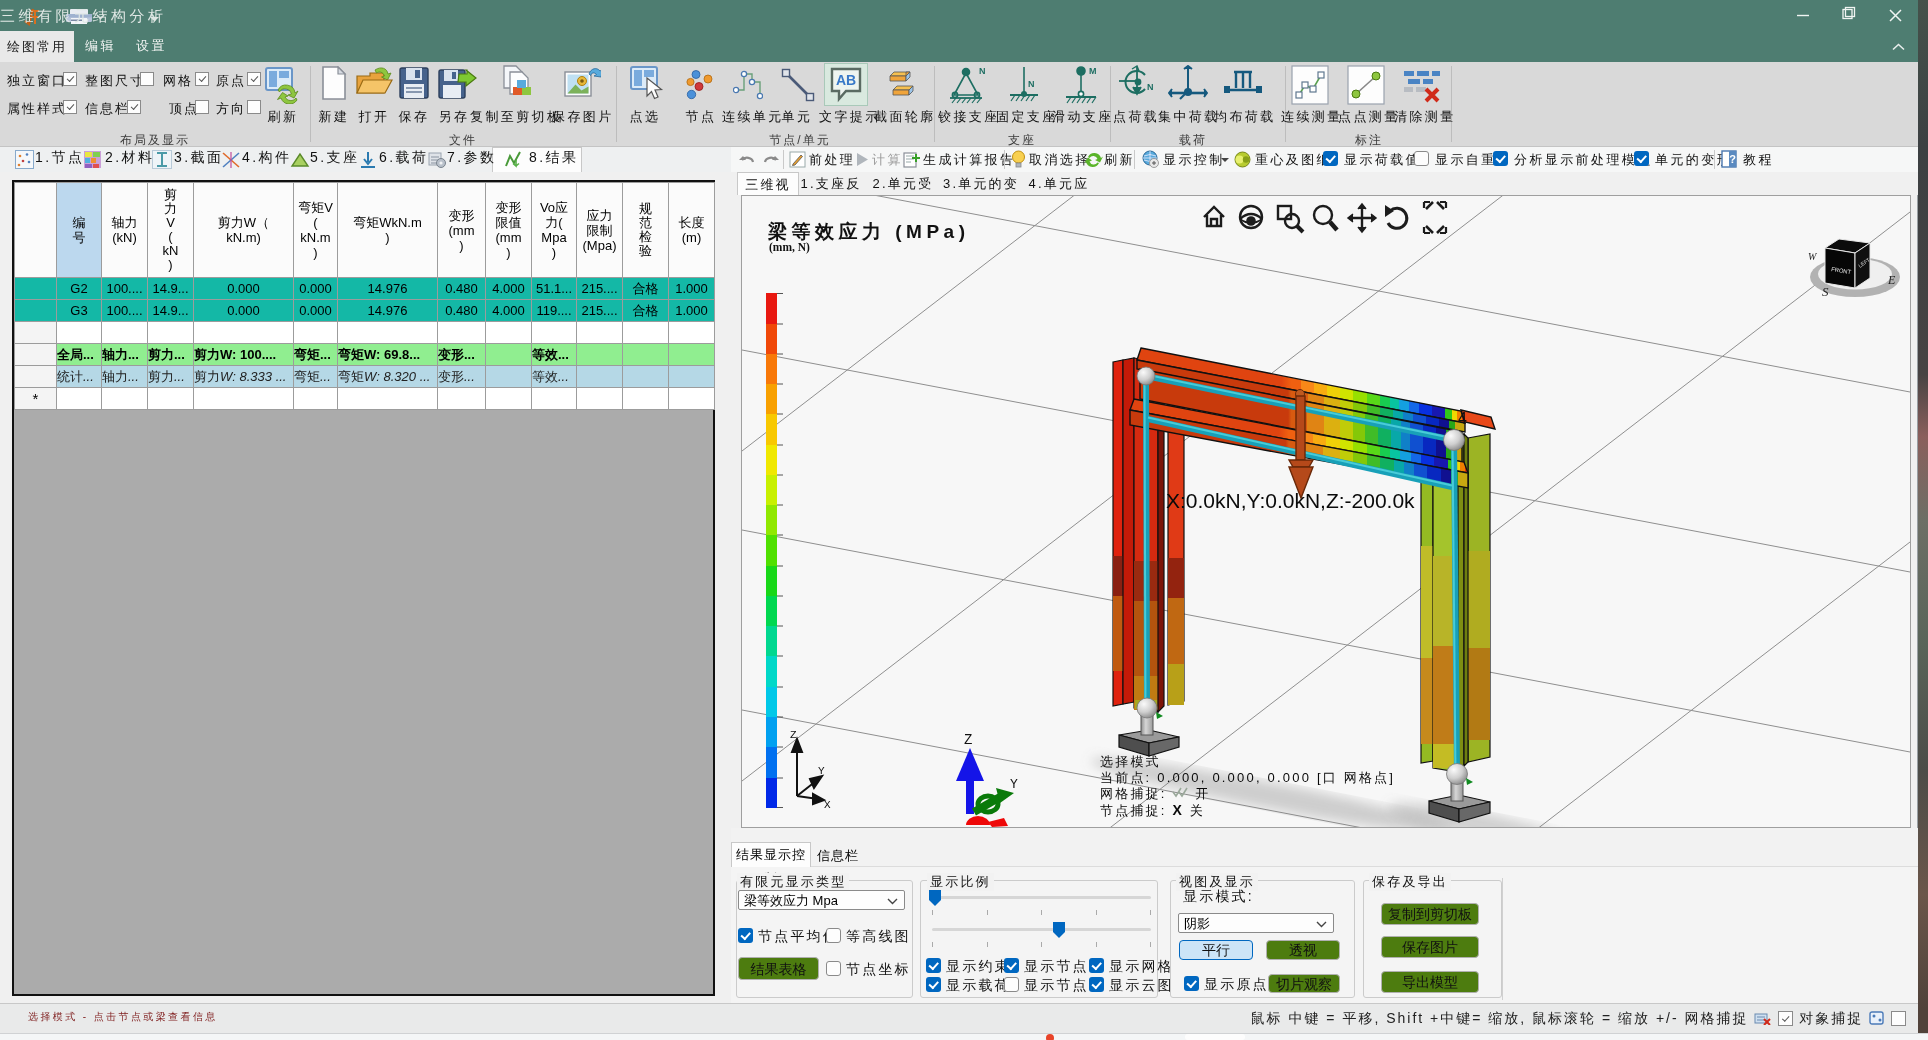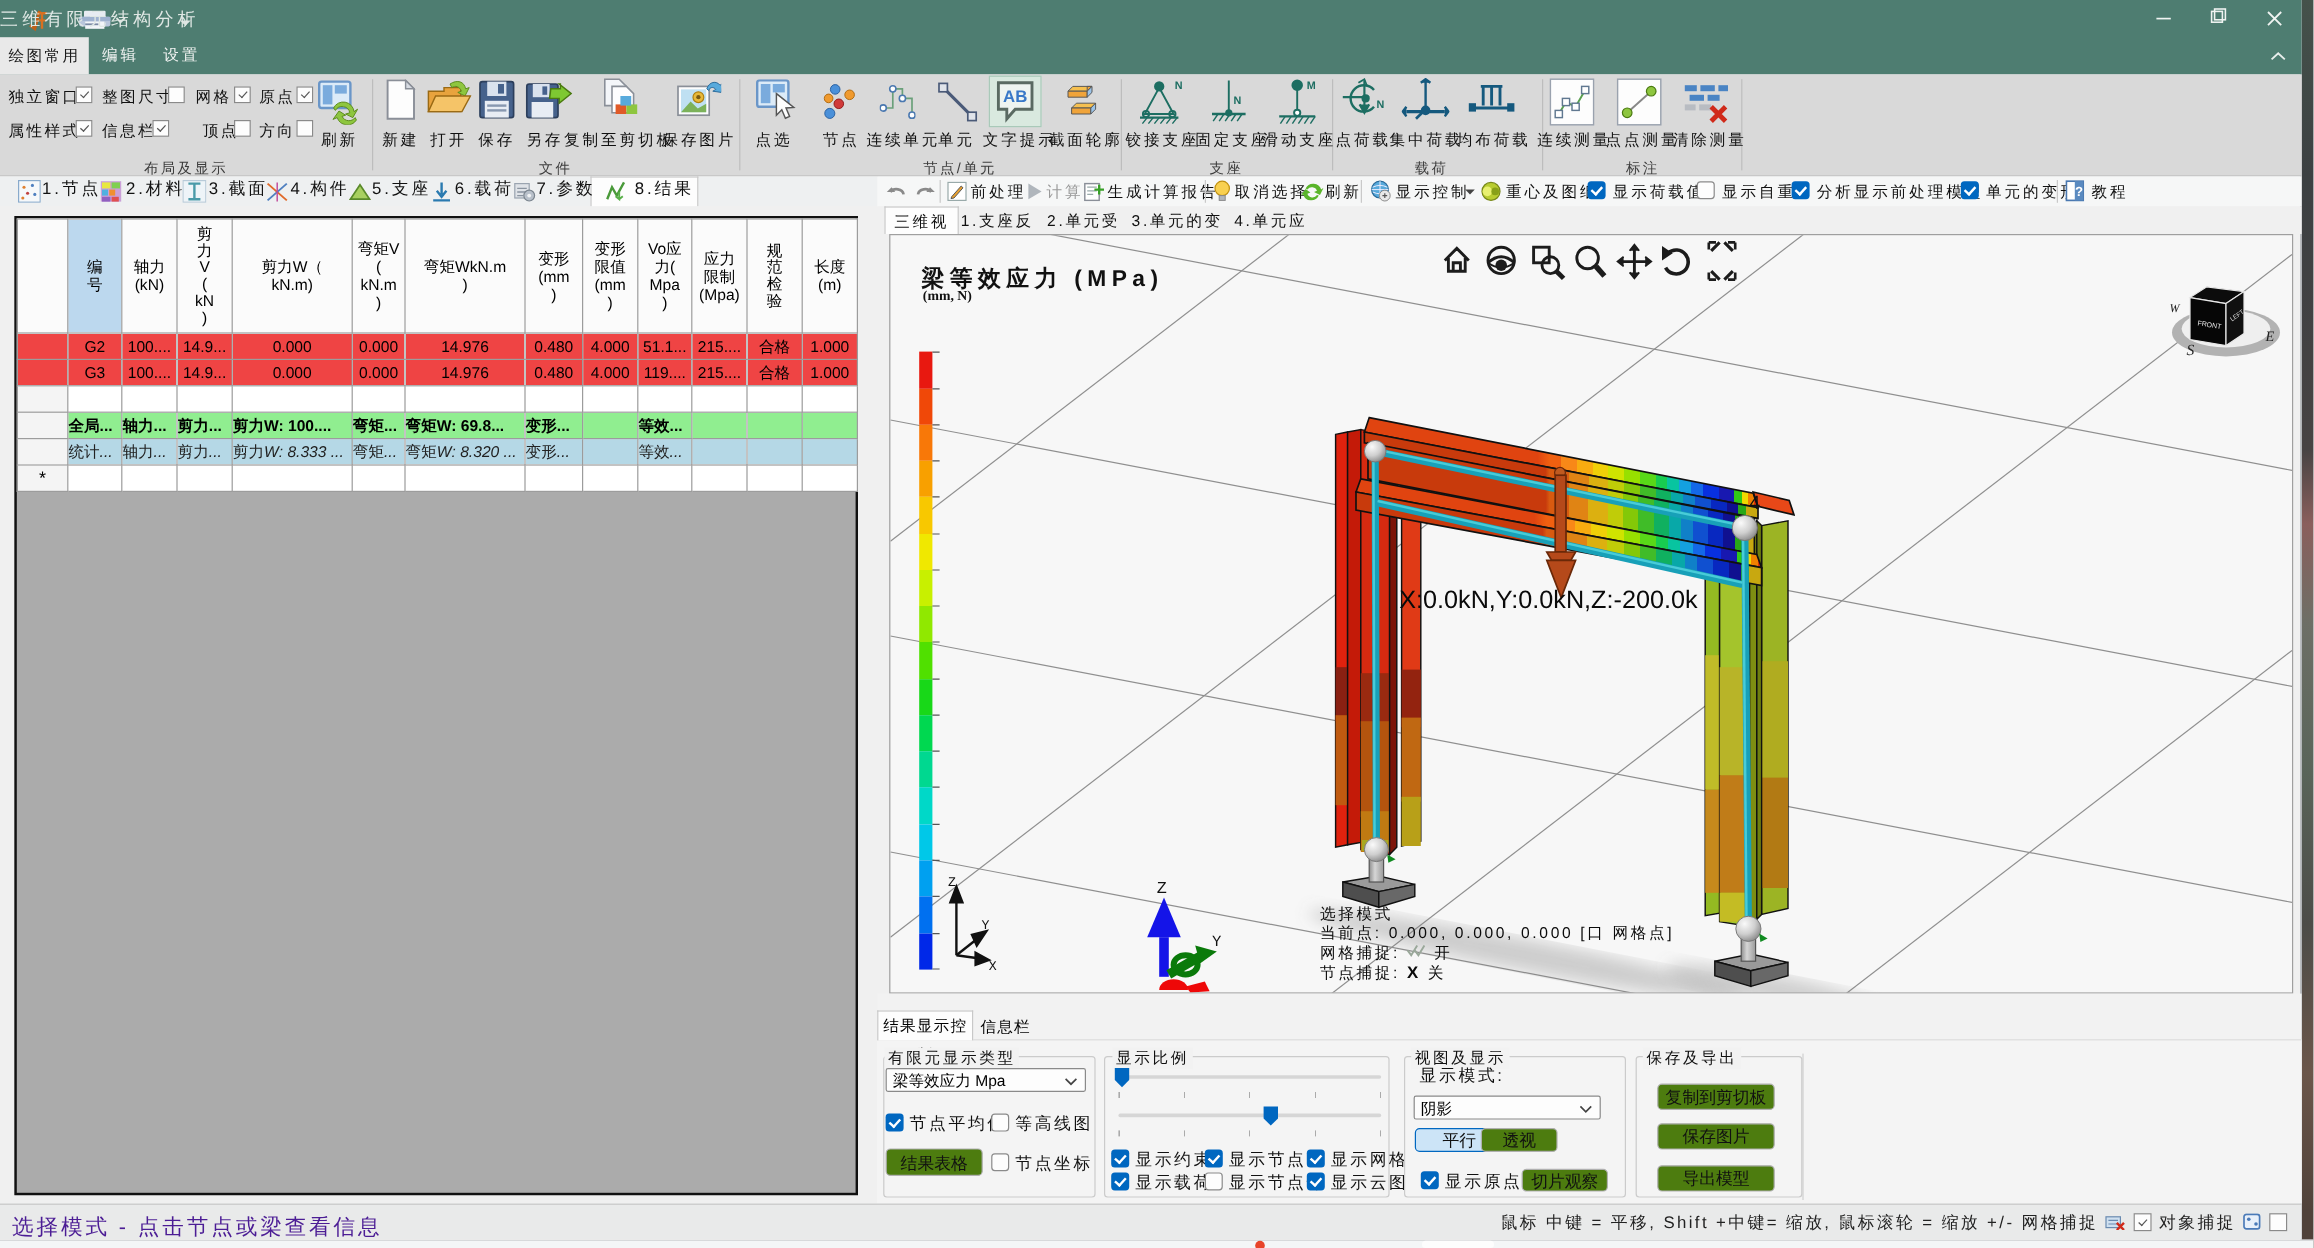--- a/index.html
+++ b/index.html
@@ -32,21 +32,21 @@
   .tbtext { top:4px; font-size:13px; color:#111; white-space:nowrap; letter-spacing:2.4px; }
   .tbsep { top:3px; width:1px; height:19px; background:#c9c9c9; }
   
   #lpanel { left:0; top:172px; width:731px; height:831px; background:#f0f0f0; }
   #dgv { left:12px; top:8px; width:703px; height:816px; background:#ababab; border:2px solid #111; }
   table.grid { border-collapse:collapse; table-layout:fixed; width:699px; background:#fff; }
   table.grid td { border:1px solid #9c9c9c; font-size:13px; color:#000; text-align:center; vertical-align:middle; padding:0;
     overflow:hidden; white-space:nowrap; height:22px; }
   td.hdr { background:#fbfbfb; font-size:13px; line-height:15px; }
   tr.selrow td { background:#0a64cf; color:#fff; }
-  tr.grow td { background:#ef4444; }
+  tr.grow td { background:#14b8a6; }
   tr.sumrow td { background:#90ee90; font-weight:bold; text-align:left; }
   tr.statrow td { background:#b5d8e6; text-align:left; color:#222; }
   td.rowsel { background:#f4f4f4; }
   
   #rtabs { left:731px; top:172px; width:1187px; height:23px; background:#f0f0f0; }
   .rtab { top:0px; height:23px; font-size:13px; color:#111; line-height:23px; text-align:center; letter-spacing:2.2px; }
   #viewport { left:741px; top:195px; width:1170px; height:633px; background:#f7f7f7; border:1px solid #9f9f9f; }
   
   #bpanel { left:731px; top:828px; width:1187px; height:175px; background:#f2f2f2; }
   .grpbox { border:1px solid #cbcbcb; border-radius:3px; }
@@ -925,34 +925,34 @@
   <div class="abs w11cb" style="left:358px;top:149px"></div>
     <div class="abs blab" style="left:378px;top:149px">显示云图</div>
 
   <div class="abs grpbox" style="left:439px;top:52px;width:185px;height:118px"></div>
   <div class="abs grplabel" style="left:445px;top:45px">视图及显示</div>
   <div class="abs blab" style="left:452px;top:60px">显示模式:</div>
   <div class="abs" style="left:447px;top:85px;width:156px;height:20px;background:#fdfdfd;border:1px solid #8a8a8a;border-radius:2px;font-size:13px;line-height:19px;padding-left:5px">阴影<svg style="position:absolute;right:6px;top:7px" width="11" height="7" viewBox="0 0 11 7">
         <path d="M1 1 L5.5 5.5 L10 1" stroke="#444" stroke-width="1.4" fill="none"></path>
       </svg></div>
   <div class="abs btn" style="left:448px;top:112px;width:74px;height:20px;line-height:19px;background:#cce4f7;border-color:#0067c0">平行</div>
-  <div class="abs btn" style="left:503px;top:112px;width:64px;height:20px;line-height:19px">透视</div>
+  <div class="abs btn" style="left:535px;top:112px;width:74px;height:20px;line-height:19px">透视</div>
   <div class="abs w11cb" style="left:453px;top:148px"></div>
     <div class="abs blab" style="left:473px;top:148px">显示原点</div>
   <div class="abs btn" style="left:537px;top:146px;width:72px;height:19px;line-height:18px">切片观察</div>
 
   <div class="abs grpbox" style="left:632px;top:52px;width:139px;height:118px"></div>
   <div class="abs grplabel" style="left:638px;top:45px">保存及导出</div>
   <div class="abs btn" style="left:650px;top:75px;width:98px;height:22px;line-height:21px">复制到剪切板</div>
   <div class="abs btn" style="left:650px;top:108px;width:98px;height:22px;line-height:21px">保存图片</div>
   <div class="abs btn" style="left:650px;top:143px;width:98px;height:22px;line-height:21px">导出模型</div>
   <div class="abs" style="left:771px;top:50px;width:1px;height:122px;background:#d0d0d0"></div>
 </div>
 <div class="abs" id="statusbar">
-  <div class="abs" style="left:10px;top:6px;font-size:18px;color:#4c1d95;letter-spacing:2.4px">选择模式 - 点击节点或梁查看信息</div>
+  <div class="abs" style="left:28px;top:6px;font-size:10px;color:#7f1d1d;letter-spacing:2.4px">选择模式 - 点击节点或梁查看信息</div>
   <div class="abs" style="right:12px;top:6px;font-size:14px;color:#222;white-space:nowrap;letter-spacing:2px">鼠标 中键 = 平移, Shift +中键= 缩放, 鼠标滚轮 = 缩放 +/- 网格捕捉
     <svg width="18" height="13" viewBox="0 0 18 13" style="vertical-align:-2px">
         <rect x="1" y="2" width="12" height="9" fill="#cfe0f0" stroke="#6a8ab0"></rect>
         <path d="M3 5 h8 M3 8 h8" stroke="#6a8ab0"></path>
         <path d="M10 7 l6 6 M16 7 l-6 6" stroke="#d02a1a" stroke-width="2"></path>
       </svg>
     <span style="display:inline-block;position:relative;width:15px;height:15px;background:#fdfdfd;border:1px solid #8a8a8a;vertical-align:-3px"><span style="position:absolute;left:3px;top:3.5px;width:7px;height:3.5px;border-left:1.6px solid #555;border-bottom:1.6px solid #555;transform:rotate(-48deg)"></span></span>
     对象捕捉
     <svg width="16" height="15" viewBox="0 0 16 15" style="vertical-align:-3px">
         <rect x="1" y="1" width="13" height="12" rx="2" fill="#e8f0fa" stroke="#4a7ab8" stroke-width="1.4"></rect>

